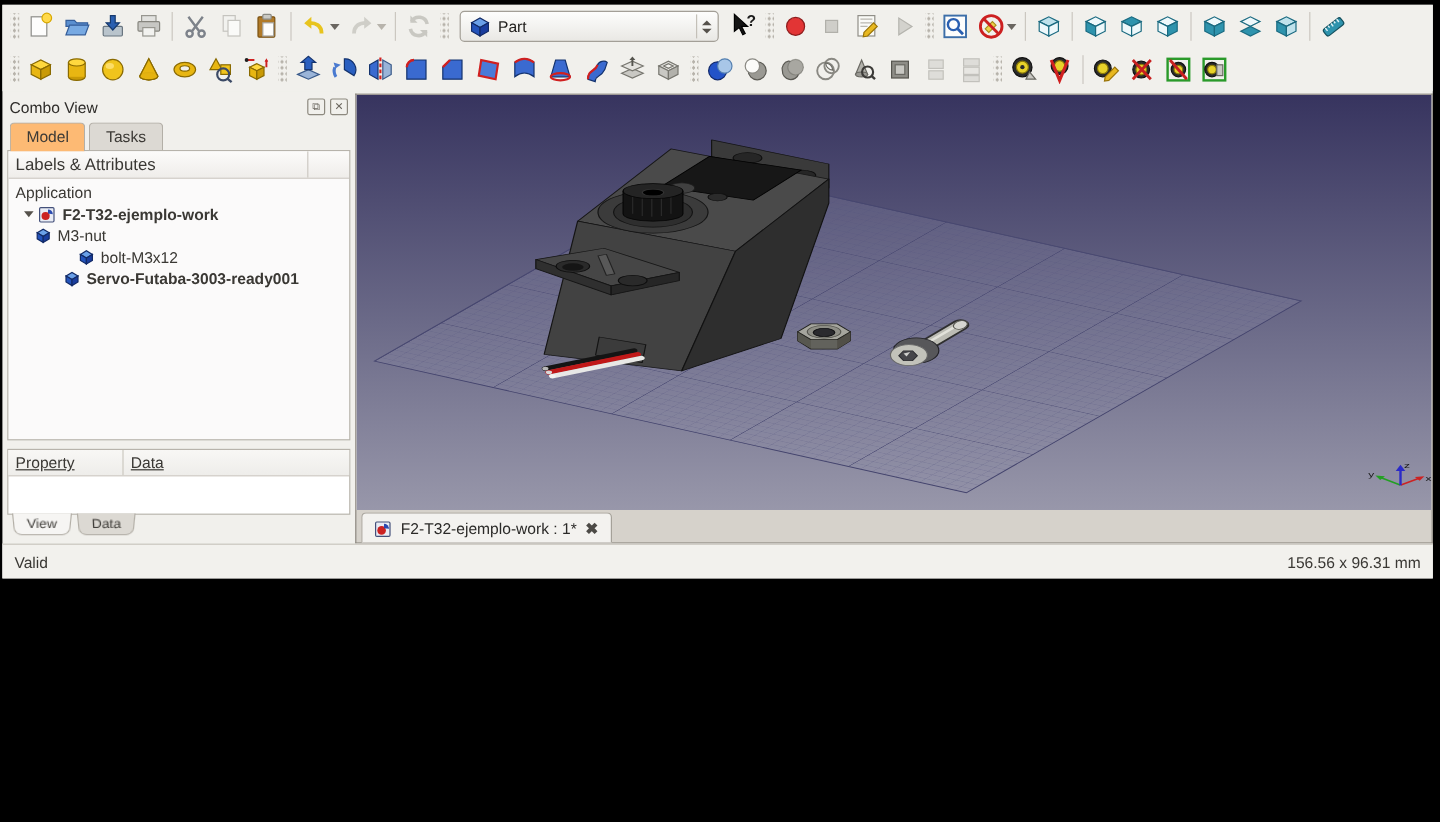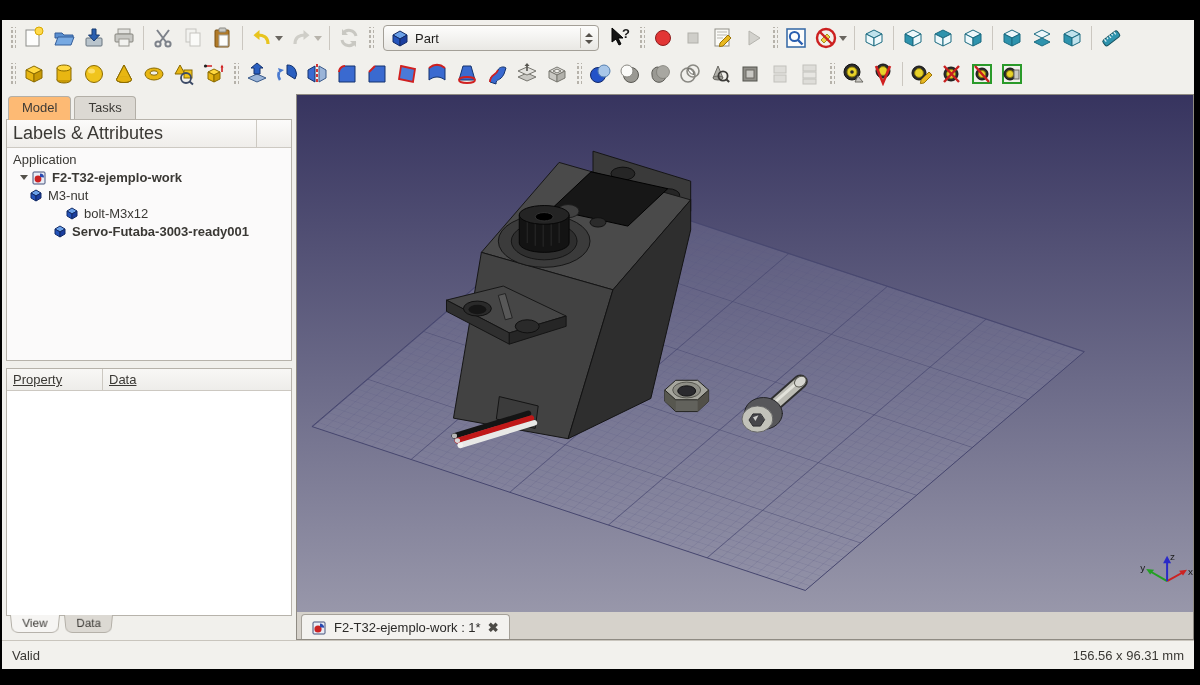--- a/index.html
+++ b/index.html
@@ -1,18 +1,18 @@
 <!DOCTYPE html>
 <html><head>
 <meta charset="utf-8">
 <style>
   * { margin:0; padding:0; box-sizing:border-box; }
   html,body { width:1200px; height:685px; background:#000; overflow:hidden;
               font-family:"Liberation Sans", sans-serif; }
-  #window { position:absolute; left:2px; top:20px; width:1192px; height:649px;
+  #window { position:absolute; left:2px; top:4px; width:1192px; height:478px;
             background:#f1f0ec; display:flex; flex-direction:column; }
 
   
   .toolbar { height:36px; display:flex; align-items:center; padding:0 4px; background:#f1f0ec; flex:none; }
   .tb-btn { width:30px; height:30px; display:flex; align-items:center; justify-content:center; flex:none; }
   .tb-btn svg { display:block; }
   .tb-sep { width:1px; height:24px; background:#cbc7c0; margin:0 4px; flex:none; }
   .tb-handle { width:7px; height:22px; margin:0 3px; flex:none;
                background-image:radial-gradient(#b6b2aa 1px, transparent 1.3px);
                background-size:4px 5px; background-position:1px 2px; }
@@ -36,21 +36,21 @@
   .panel-title { height:22px; display:flex; align-items:center; font-size:13px; color:#2f2d2a; padding:0 4px; }
   .panel-title .sp { flex:1; }
   .mini-btn { width:15px; height:14px; border:1px solid #8d897f; border-radius:2px; margin-left:4px;
               display:flex; align-items:center; justify-content:center; font-size:9px; color:#6a665e; background:#edecdf00; }
   .panel-tabs { height:25px; display:flex; align-items:flex-end; padding-left:4px; }
   .tab { font-size:13px; color:#3c3a36; background:#dcd9d3; border:1px solid #b3afa7; border-bottom:none;
          border-radius:4px 4px 0 0; padding:3px 13px 4px; margin-right:3px; position:relative; }
   .tab.active { background:#fdba74; z-index:2; top:1px; padding-bottom:5px; }
   .tree-box { height:242px; border:1px solid #b7b3ab; background:#fbfafa; margin:0 2px; overflow:hidden; flex:none; }
   .tree-header { display:flex; border-bottom:1px solid #cdc9c2; background:linear-gradient(#fcfbfa,#efedea); }
-  .tree-header .cell { font-size:18px; color:#3a3834; padding:3px 6px; border-right:1px solid #cdc9c2; width:250px; }
+  .tree-header .cell { font-size:14px; color:#3a3834; padding:3px 6px; border-right:1px solid #cdc9c2; width:250px; }
   .tree-header .rest { flex:1; }
   .tree { padding:2px 0; font-size:13px; color:#3a3834; }
   .trow { height:18px; display:flex; align-items:center; }
   .trow .exp { width:10px; height:10px; margin:0 3px 0 12px; display:flex; align-items:center; justify-content:center; }
   .exp i { width:0; height:0; border-left:4px solid transparent; border-right:4px solid transparent; border-top:5px solid #55514b; }
   .trow svg { margin-right:5px; flex:none; }
   .bold { font-weight:bold; }
   .splitter { height:7px; flex:none; }
   .prop-box { flex:1; border:1px solid #b7b3ab; background:#ffffff; margin:0 2px; display:flex; flex-direction:column; min-height:0; }
   .prop-header { display:flex; background:linear-gradient(#f8f7f5,#eeedea); border-bottom:1px solid #ccc8c1; }
@@ -501,20 +501,26 @@
           <circle cx="10" cy="12" r="6" fill="#2b2b2b" stroke="#111"></circle>
           <circle cx="10" cy="12" r="3.6" fill="#e8d22a" stroke="#8a7a08"></circle>
           <rect x="14" y="8" width="5" height="9" fill="#c9c8c3" stroke="#6a6963"></rect>
         </svg>
       </div>
   </div>
 
   <div id="main">
 
     <div id="left-panel">
+      <div class="panel-title">
+        <span>Combo View</span>
+        <span class="sp"></span>
+        <span class="mini-btn">⧉</span>
+        <span class="mini-btn">✕</span>
+      </div>
       <div class="panel-tabs">
         <div class="tab active">Model</div>
         <div class="tab">Tasks</div>
       </div>
       <div class="tree-box">
         <div class="tree-header">
           <div class="cell">Labels &amp; Attributes</div>
           <div class="rest"></div>
         </div>
         <div class="tree">

